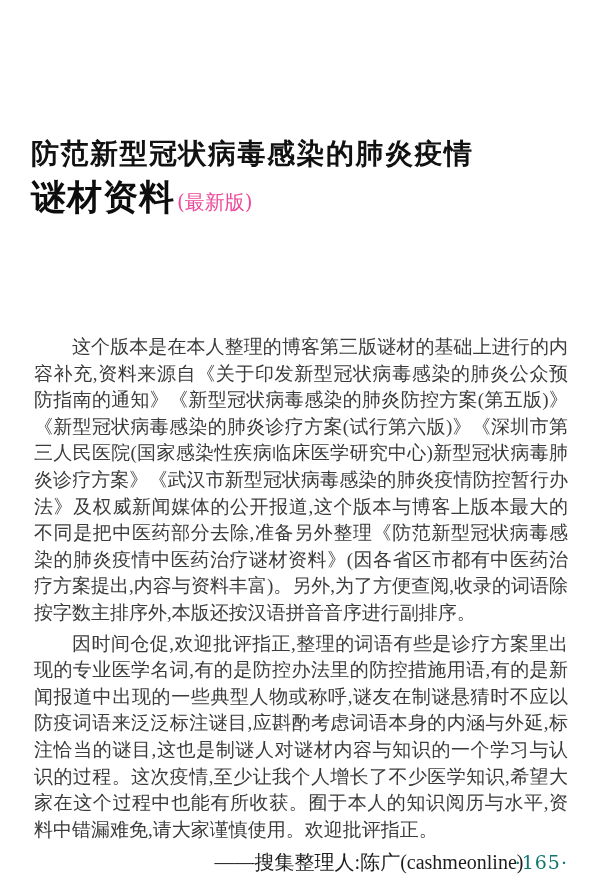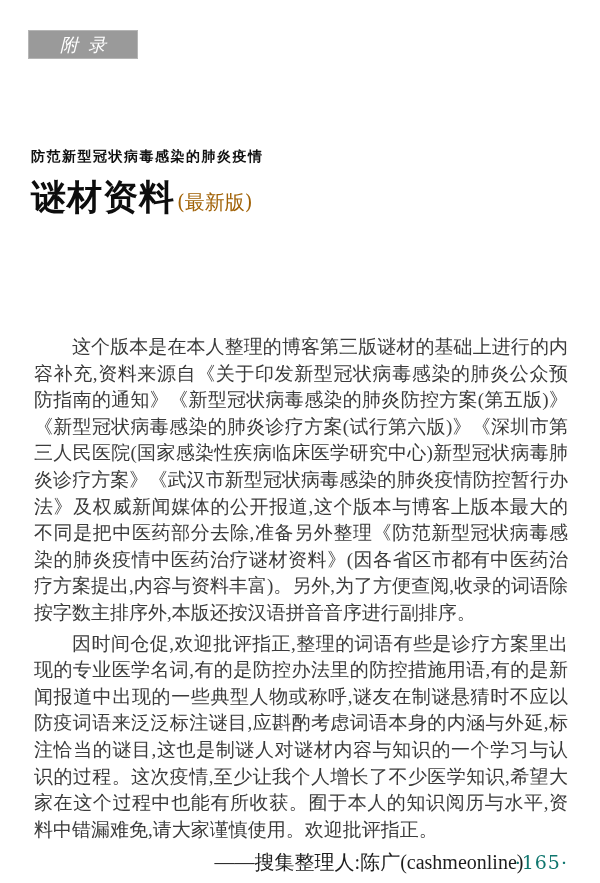--- a/index.html
+++ b/index.html
@@ -29,44 +29,44 @@
     text-align: center;
     letter-spacing: 10px;
     text-indent: 10px; 
   }
   .titles {
     position: absolute;
     left: 31px; top: 142px;
     right: 28px;
   }
   .subtitle {
-    font-family: Liberation Sans, sans-serif;
+    font-family: Liberation Mono, monospace;
     font-weight: bold;
-    font-size: 14px;
+    font-size: 28px;
     letter-spacing: 1.5px;
     color: #111111;
     line-height: 28px;
   }
   .main-title-row {
     margin-top: 4px;
     color: #0d0d0d;
     white-space: nowrap;
   }
   .main-title {
     font-family: "Liberation Sans", sans-serif;
     font-weight: 900;
     font-size: 35px;
     letter-spacing: 1px;
     color: #0d0d0d;
     text-align: center;
   }
   .edition {
     font-family: "DejaVu Serif", serif;
     font-size: 20px;
-    color: #a16207;
+    color: #ec4899;
     margin-left: 2px;
   }
   .body-text {
     position: absolute;
     left: 30px; right: 28px;
     top: 330px;
     font-size: 19px;
     line-height: 26.6px;
     text-align: justify;
     color: #3b3b3b;
@@ -94,23 +94,20 @@
     font-size: 19px;
     color: #0f766e;
     letter-spacing: 1px;
   }
 </style>
 </head>
 <body>
 
 <div class="page">
 
-  <div class="corner-tag">
-    <span>附录</span>
-  </div>
 
   <div class="titles">
     <div class="subtitle">防范新型冠状病毒感染的肺炎疫情</div>
     <div class="main-title-row">
       <span class="main-title">谜材资料</span><span class="edition">(最新版)</span>
     </div>
   </div>
 
   <div class="body-text">
     <p>这个版本是在本人整理的博客第三版谜材的基础上进行的内容补充,资料来源自《关于印发新型冠状病毒感染的肺炎公众预防指南的通知》《新型冠状病毒感染的肺炎防控方案(第五版)》《新型冠状病毒感染的肺炎诊疗方案(试行第六版)》《深圳市第三人民医院(国家感染性疾病临床医学研究中心)新型冠状病毒肺炎诊疗方案》《武汉市新型冠状病毒感染的肺炎疫情防控暂行办法》及权威新闻媒体的公开报道,这个版本与博客上版本最大的不同是把中医药部分去除,准备另外整理《防范新型冠状病毒感染的肺炎疫情中医药治疗谜材资料》(因各省区市都有中医药治疗方案提出,内容与资料丰富)。另外,为了方便查阅,收录的词语除按字数主排序外,本版还按汉语拼音音序进行副排序。</p>

